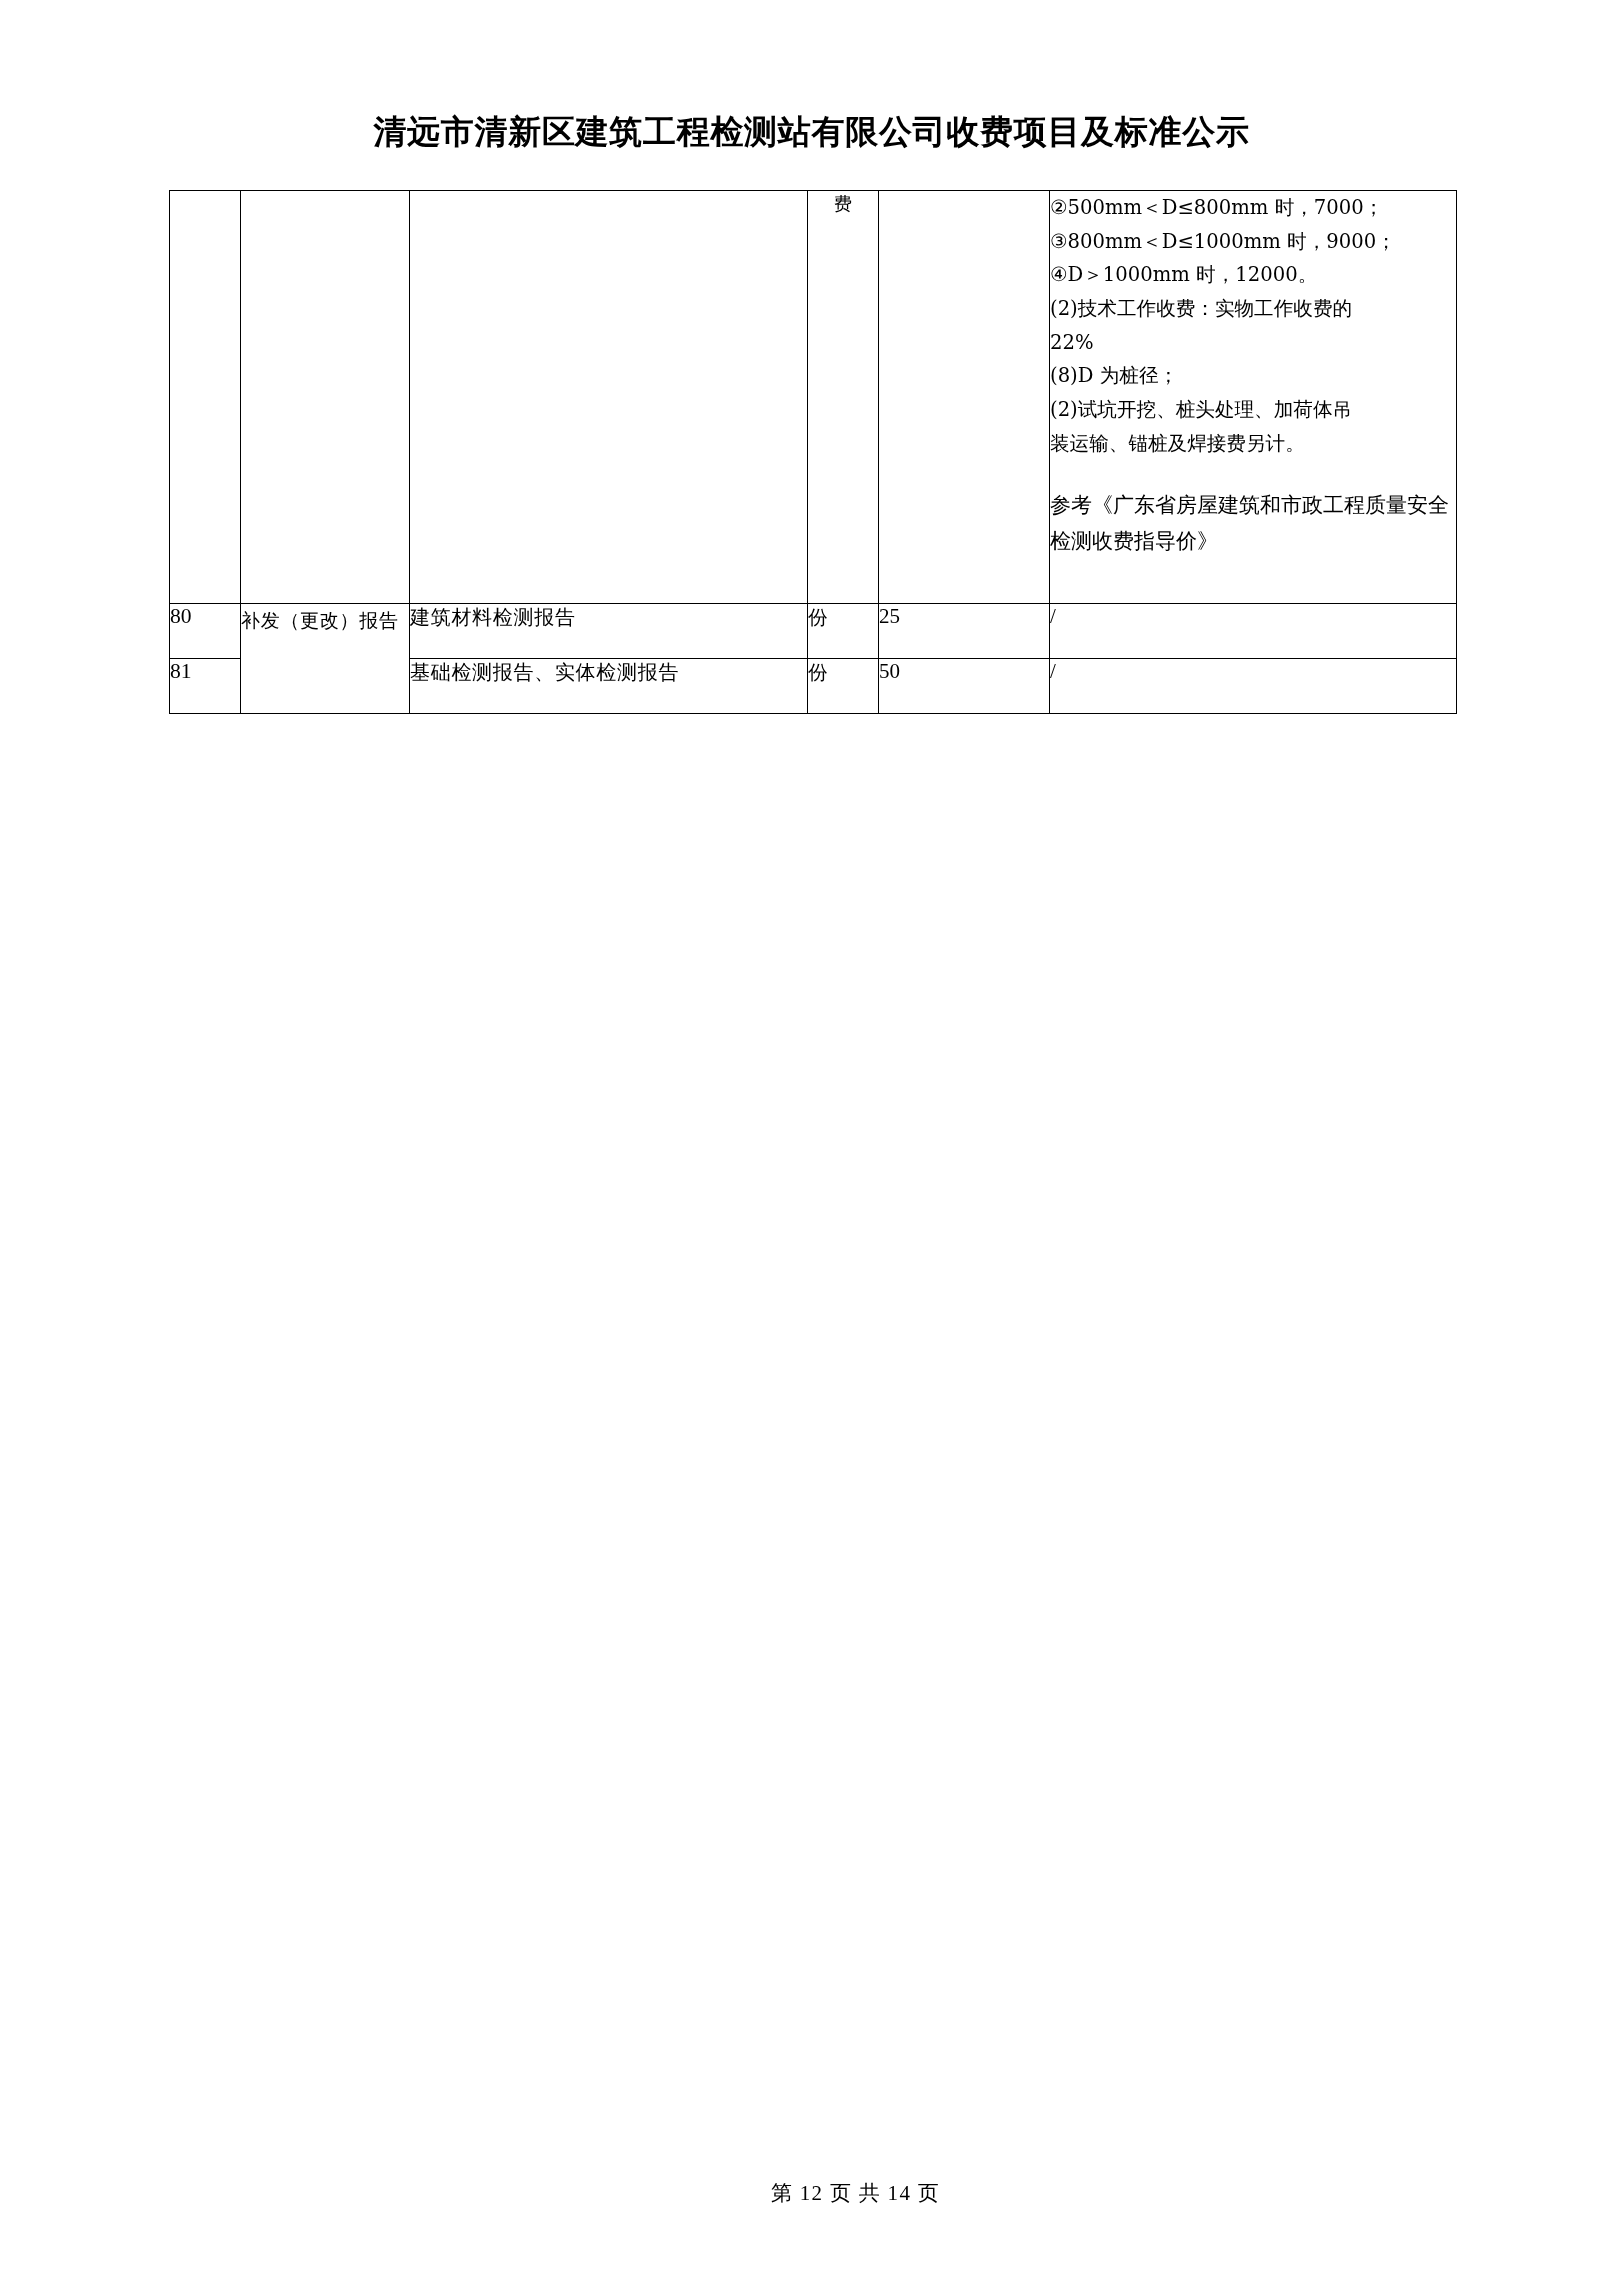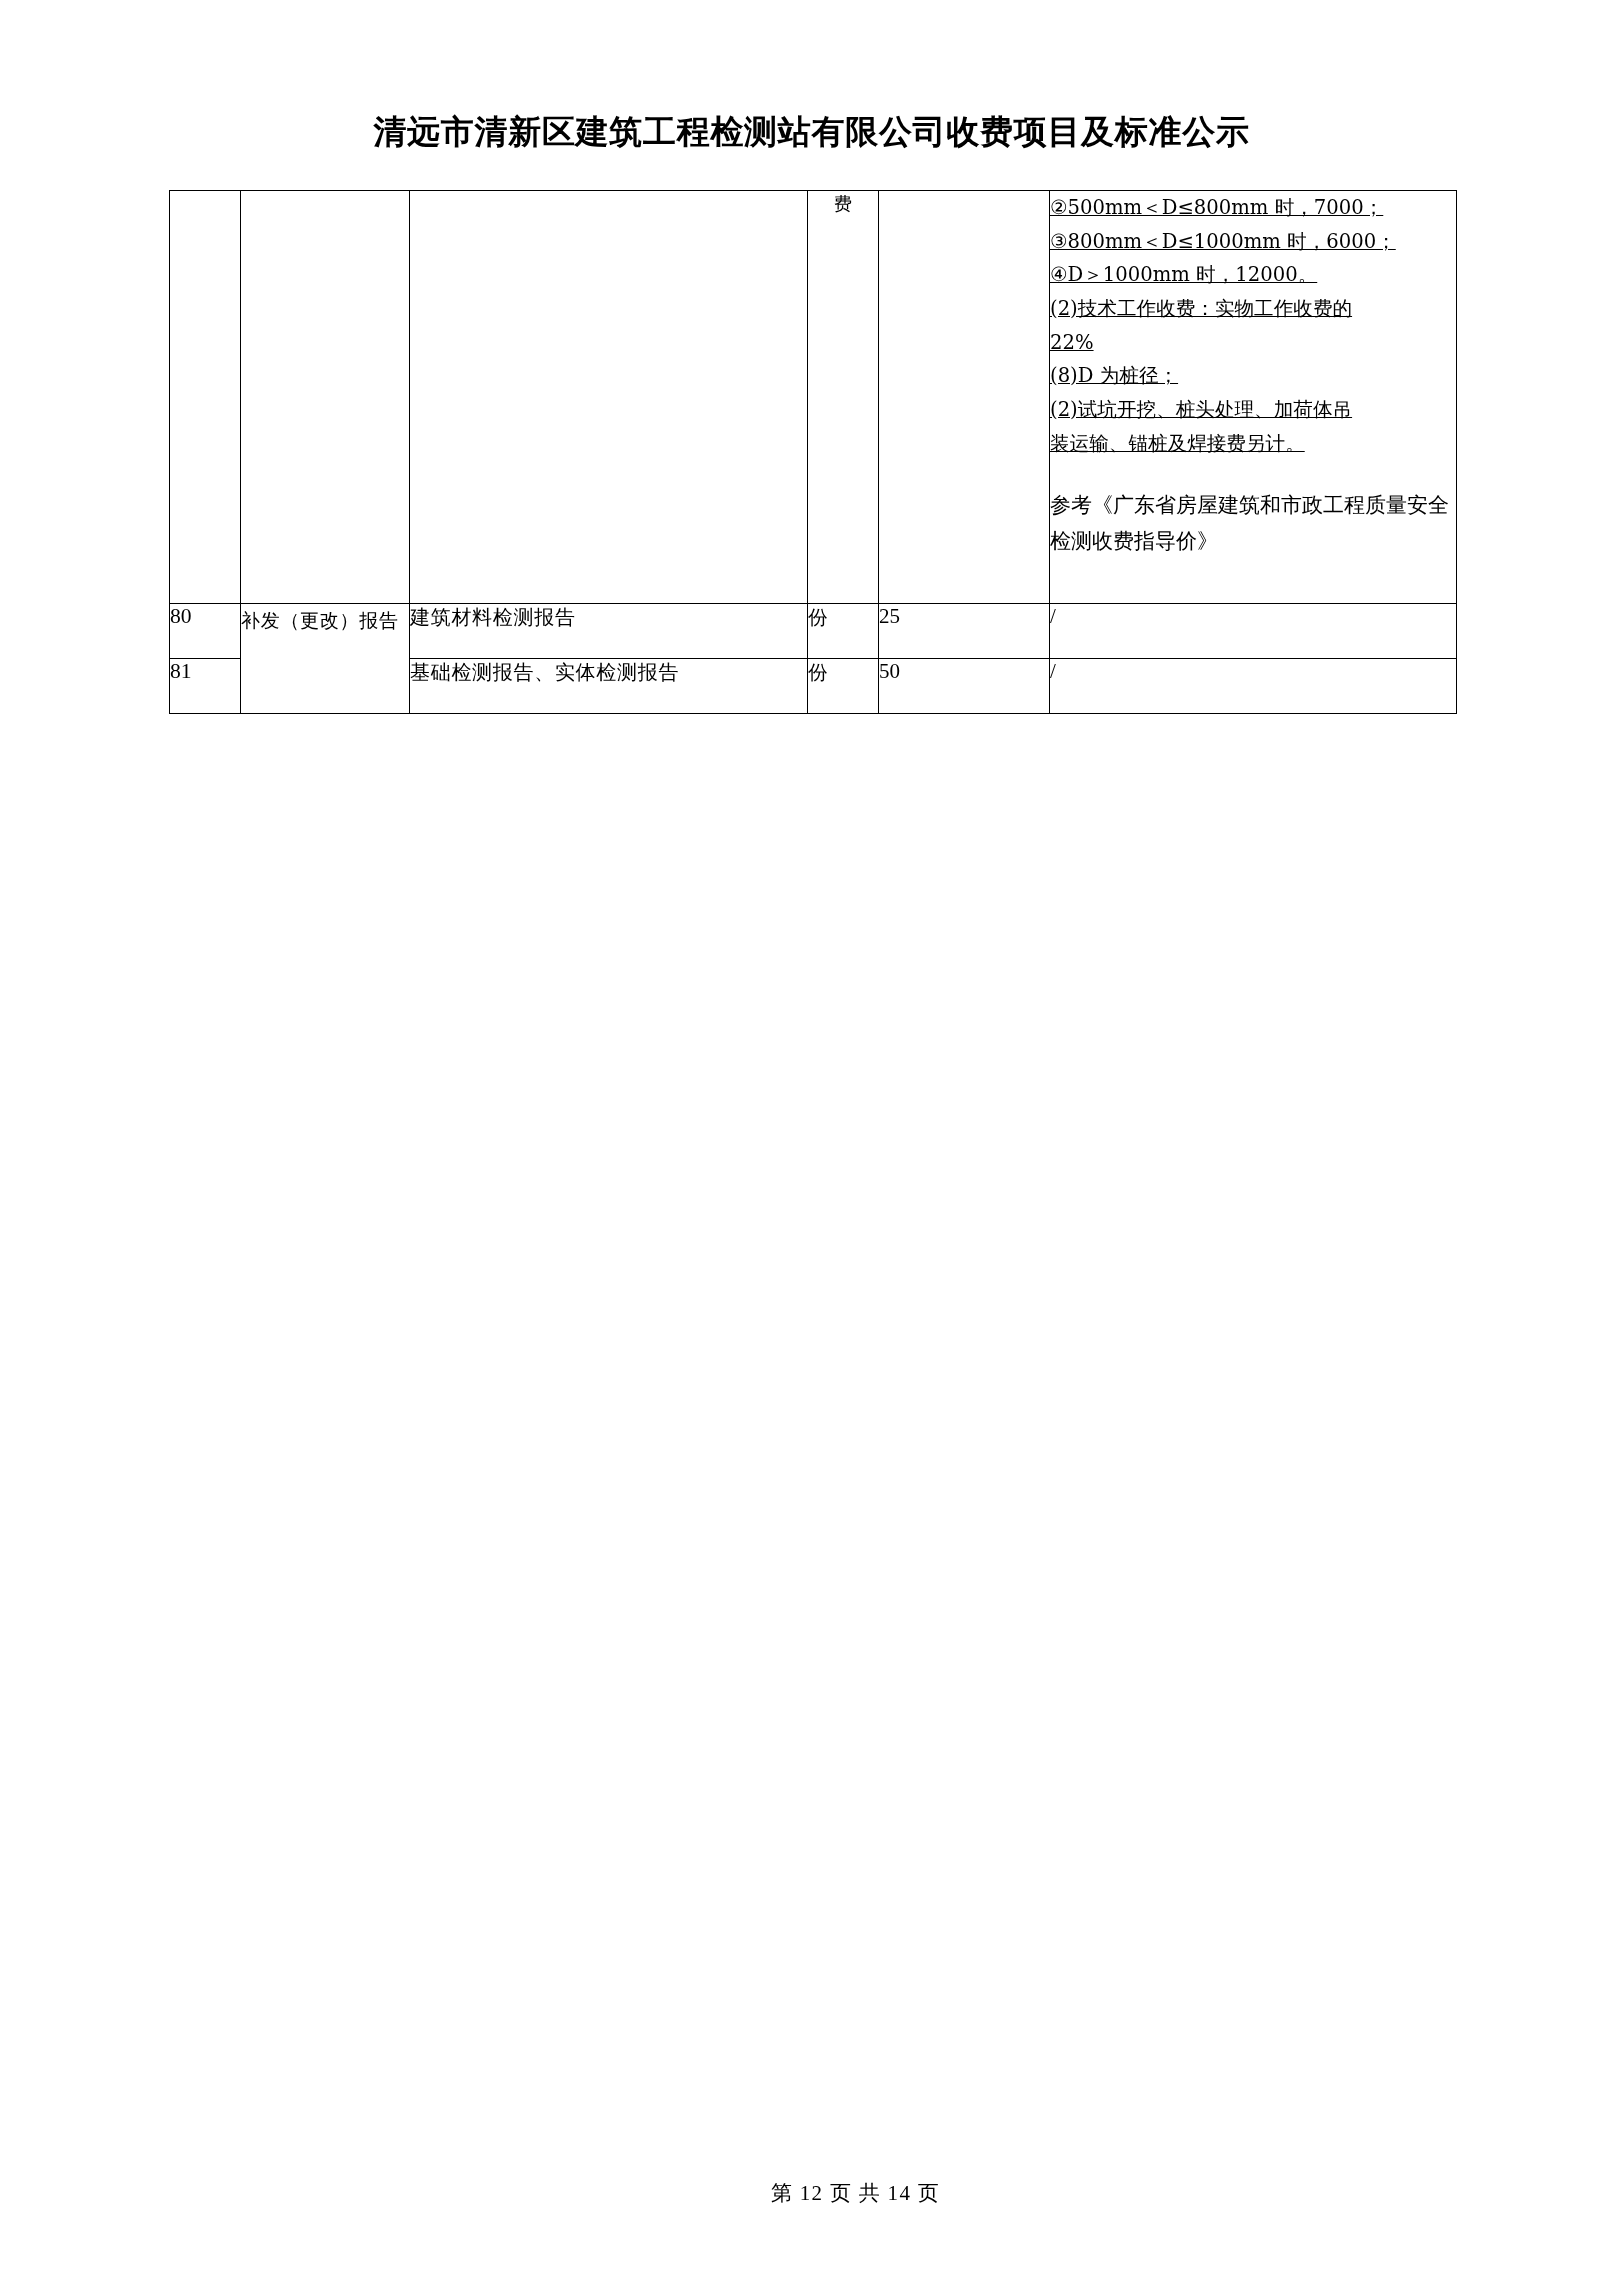--- a/index.html
+++ b/index.html
@@ -57,21 +57,21 @@
     text-align: left;
     vertical-align: middle;
   }
 
   .note-cell {
     padding: 9.2px 11.8px 11.8px 15.7px;
     font-size: 19.6px;
     line-height: 1.72;
     font-family: "DejaVu Serif", "Liberation Serif", serif;
   }
-  .note-line { white-space: nowrap; text-decoration: underline; }
+  .note-line { white-space: nowrap; }
   .note-ref {
     margin-top: 26px;
     font-family: "DejaVu Serif", "Liberation Serif", serif;
     font-size: 21px;
     line-height: 1.72;
   }
   .unit-top {
     text-align: center;
     padding-top: 10.5px;
     font-size: 18.3px;
@@ -122,21 +122,21 @@
     </colgroup>
     <tbody>
       <tr class="row-tall">
         <td></td>
         <td></td>
         <td></td>
         <td class="unit-top">费</td>
         <td></td>
         <td class="note-cell">
           <div class="note-line">②500mm＜D≤800mm 时，7000；</div>
-          <div class="note-line">③800mm＜D≤1000mm 时，6000；</div>
+          <div class="note-line">③800mm＜D≤1000mm 时，9000；</div>
           <div class="note-line">④D＞1000mm 时，12000。</div>
           <div class="note-line">(2)技术工作收费：实物工作收费的</div>
           <div class="note-line">22%</div>
           <div class="note-line">(8)D 为桩径；</div>
           <div class="note-line">(2)试坑开挖、桩头处理、加荷体吊</div>
           <div class="note-line">装运输、锚桩及焊接费另计。</div>
           <div class="note-ref">参考《广东省房屋建筑和市政工程质量安全检测收费指导价》</div>
         </td>
       </tr>
 

